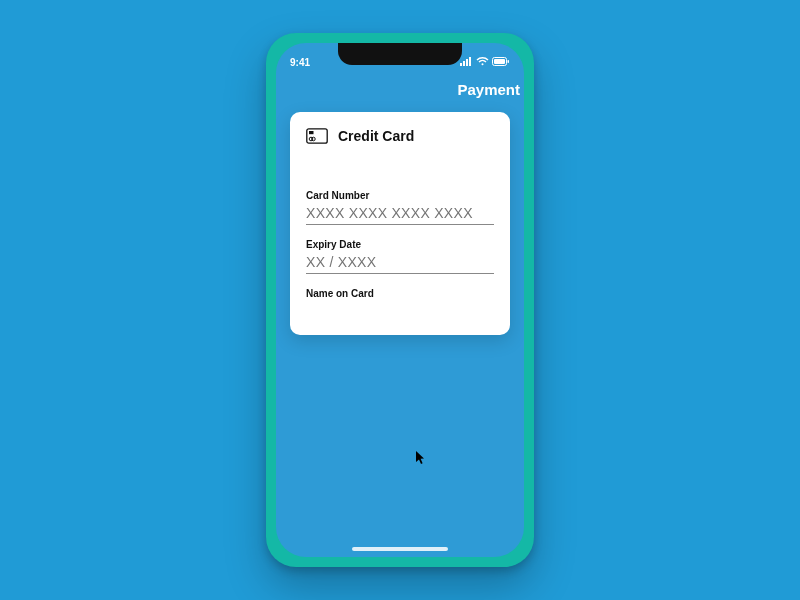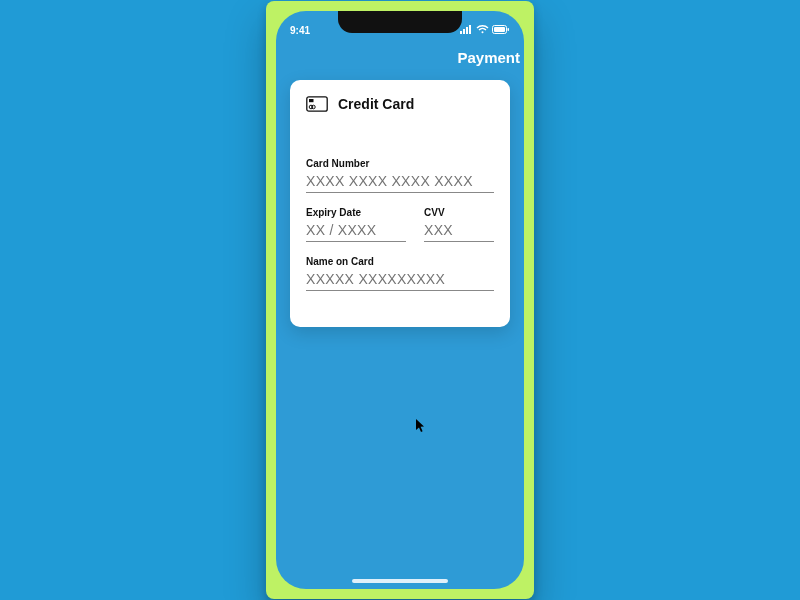--- a/index.html
+++ b/index.html
@@ -7,23 +7,23 @@
     width: 800px;
     height: 600px;
     background: #209bd6;
     display: flex;
     align-items: center;
     justify-content: center;
     overflow: hidden;
   }
   .phone {
     width: 268px;
-    height: 598px;
-    background: #bef264;
-    border-radius: 8px;
+    height: 534px;
+    background: #14b8a6;
+    border-radius: 30px;
     padding: 10px;
     box-shadow: 0 20px 40px rgba(0,0,0,0.25), 0 4px 10px rgba(0,0,0,0.2);
     position: relative;
   }
   .phone-inner {
     width: 100%;
     height: 100%;
     background: #2e9bd6;
     border-radius: 30px;
     overflow: hidden;
@@ -189,29 +189,24 @@
       <div class="field">
         <label class="field-label">Card Number</label>
         <input class="field-input" type="text" placeholder="XXXX XXXX XXXX XXXX" style="">
       </div>
 
       <div class="row">
         <div class="field">
           <label class="field-label">Expiry Date</label>
           <input class="field-input" type="text" placeholder="XX / XXXX" style="">
         </div>
-        <div class="field cvv">
-          <label class="field-label">CVV</label>
-          <input class="field-input" type="text" placeholder="XXX" style="">
-        </div>
       </div>
 
       <div class="field">
         <label class="field-label">Name on Card</label>
-        <input class="field-input" type="text" placeholder="XXXXX XXXXXXXXX" style="">
       </div>
 
     </div>
 
     <div class="home-indicator"></div>
 
     <span class="cursor">
       <svg width="10" height="14" viewBox="0 0 10 14">
           <path d="M0 0 L0 11 L3 8.5 L5 13 L6.6 12.3 L4.6 7.8 L8 7.5 Z" fill="#000"></path>
         </svg>

